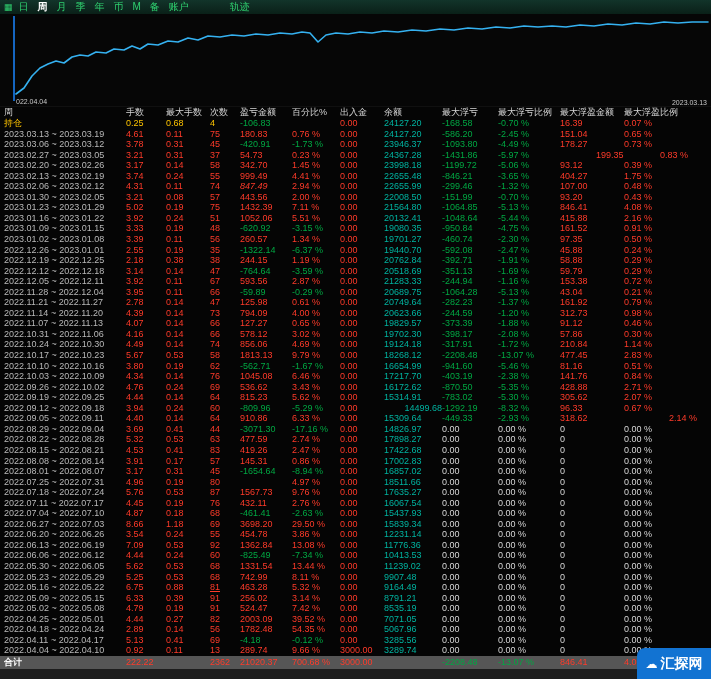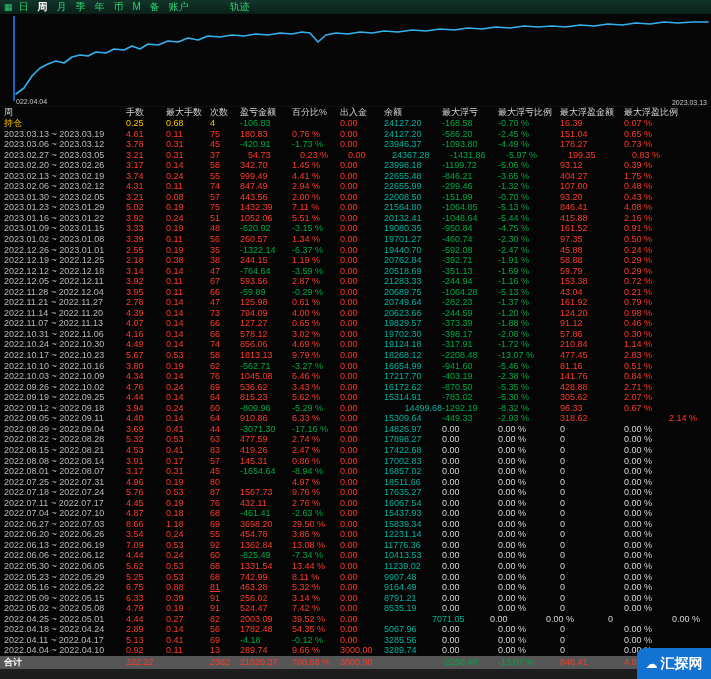--- a/index.html
+++ b/index.html
@@ -128,27 +128,27 @@
         <span class="cell green" style="width: 56px;">-1093.80</span>
         <span class="cell green" style="width: 62px;">-4.49 %</span>
         <span class="cell red" style="width: 64px;">178.27</span>
         <span class="cell red" style="width: 52px;">0.73 %</span>
       </div>
       <div class="trow">
         <span class="cell date" style="width: 122px;">2023.02.27 ~ 2023.03.05</span>
         <span class="cell red" style="width: 40px;">3.21</span>
         <span class="cell red" style="width: 44px;">0.31</span>
         <span class="cell red" style="width: 30px;">37</span>
-        <span class="cell red" style="width: 52px; margin-left: 8px;">54.73</span>
+        <span class="cell red" style="width: 52px;">54.73</span>
         <span class="cell red" style="width: 48px;">0.23 %</span>
         <span class="cell red" style="width: 44px;">0.00</span>
         <span class="cell teal" style="width: 58px;">24367.28</span>
         <span class="cell green" style="width: 56px;">-1431.86</span>
         <span class="cell green" style="width: 62px;">-5.97 %</span>
-        <span class="cell red" style="width: 64px;">199.35</span>
+        <span class="cell red" style="width: 64px; margin-left: 36px;">199.35</span>
         <span class="cell red" style="width: 52px;">0.83 %</span>
       </div>
       <div class="trow">
         <span class="cell date" style="width: 122px;">2023.02.20 ~ 2023.02.26</span>
         <span class="cell red" style="width: 40px;">3.17</span>
         <span class="cell red" style="width: 44px;">0.14</span>
         <span class="cell red" style="width: 30px;">58</span>
         <span class="cell red" style="width: 52px;">342.70</span>
         <span class="cell red" style="width: 48px;">1.45 %</span>
         <span class="cell red" style="width: 44px;">0.00</span>
@@ -170,21 +170,21 @@
         <span class="cell green" style="width: 56px;">-846.21</span>
         <span class="cell green" style="width: 62px;">-3.65 %</span>
         <span class="cell red" style="width: 64px;">404.27</span>
         <span class="cell red" style="width: 52px;">1.75 %</span>
       </div>
       <div class="trow">
         <span class="cell date" style="width: 122px;">2023.02.06 ~ 2023.02.12</span>
         <span class="cell red" style="width: 40px;">4.31</span>
         <span class="cell red" style="width: 44px;">0.11</span>
         <span class="cell red" style="width: 30px;">74</span>
-        <span class="cell red" style="width: 52px;">847.49</span>
+        <span class="cell red" style="width: 52px; font-style: italic;">847.49</span>
         <span class="cell red" style="width: 48px;">2.94 %</span>
         <span class="cell red" style="width: 44px;">0.00</span>
         <span class="cell teal" style="width: 58px;">22655.99</span>
         <span class="cell green" style="width: 56px;">-299.46</span>
         <span class="cell green" style="width: 62px;">-1.32 %</span>
         <span class="cell red" style="width: 64px;">107.00</span>
         <span class="cell red" style="width: 52px;">0.48 %</span>
       </div>
       <div class="trow">
         <span class="cell date" style="width: 122px;">2023.01.30 ~ 2023.02.05</span>
@@ -344,21 +344,21 @@
         <span class="cell date" style="width: 122px;">2022.11.14 ~ 2022.11.20</span>
         <span class="cell red" style="width: 40px;">4.39</span>
         <span class="cell red" style="width: 44px;">0.14</span>
         <span class="cell red" style="width: 30px;">73</span>
         <span class="cell red" style="width: 52px;">794.09</span>
         <span class="cell red" style="width: 48px;">4.00 %</span>
         <span class="cell red" style="width: 44px;">0.00</span>
         <span class="cell teal" style="width: 58px;">20623.66</span>
         <span class="cell green" style="width: 56px;">-244.59</span>
         <span class="cell green" style="width: 62px;">-1.20 %</span>
-        <span class="cell red" style="width: 64px;">124.20</span>
+        <span class="cell red" style="width: 64px;">312.73</span>
         <span class="cell red" style="width: 52px;">0.98 %</span>
       </div>
       <div class="trow">
         <span class="cell date" style="width: 122px;">2022.11.07 ~ 2022.11.13</span>
         <span class="cell red" style="width: 40px;">4.07</span>
         <span class="cell red" style="width: 44px;">0.14</span>
         <span class="cell red" style="width: 30px;">66</span>
         <span class="cell red" style="width: 52px;">127.27</span>
         <span class="cell red" style="width: 48px;">0.65 %</span>
         <span class="cell red" style="width: 44px;">0.00</span>
@@ -409,21 +409,21 @@
         <span class="cell green" style="width: 62px;">-13.07 %</span>
         <span class="cell red" style="width: 64px;">477.45</span>
         <span class="cell red" style="width: 52px;">2.83 %</span>
       </div>
       <div class="trow">
         <span class="cell date" style="width: 122px;">2022.10.10 ~ 2022.10.16</span>
         <span class="cell red" style="width: 40px;">3.80</span>
         <span class="cell red" style="width: 44px;">0.19</span>
         <span class="cell red" style="width: 30px;">62</span>
         <span class="cell green" style="width: 52px;">-562.71</span>
-        <span class="cell green" style="width: 48px;">-3.27 %</span>
+        <span class="cell green" style="width: 48px;">-1.67 %</span>
         <span class="cell red" style="width: 44px;">0.00</span>
         <span class="cell teal" style="width: 58px;">16654.99</span>
         <span class="cell green" style="width: 56px;">-941.60</span>
         <span class="cell green" style="width: 62px;">-5.46 %</span>
         <span class="cell red" style="width: 64px;">81.16</span>
         <span class="cell red" style="width: 52px;">0.51 %</span>
       </div>
       <div class="trow">
         <span class="cell date" style="width: 122px;">2022.10.03 ~ 2022.10.09</span>
         <span class="cell red" style="width: 40px;">4.34</span>
@@ -747,21 +747,21 @@
         <span class="cell zero" style="width: 52px;">0.00 %</span>
       </div>
       <div class="trow">
         <span class="cell date" style="width: 122px;">2022.04.25 ~ 2022.05.01</span>
         <span class="cell red" style="width: 40px;">4.44</span>
         <span class="cell red" style="width: 44px;">0.27</span>
         <span class="cell red" style="width: 30px;">82</span>
         <span class="cell red" style="width: 52px;">2003.09</span>
         <span class="cell red" style="width: 48px;">39.52 %</span>
         <span class="cell red" style="width: 44px;">0.00</span>
-        <span class="cell teal" style="width: 58px; margin-left: 48px;">7071.05</span>
+        <span class="cell teal" style="width: 58px;">7071.05</span>
         <span class="cell zero" style="width: 56px;">0.00</span>
         <span class="cell zero" style="width: 62px;">0.00 %</span>
         <span class="cell zero" style="width: 64px;">0</span>
         <span class="cell zero" style="width: 52px;">0.00 %</span>
       </div>
       <div class="trow">
         <span class="cell date" style="width: 122px;">2022.04.18 ~ 2022.04.24</span>
         <span class="cell red" style="width: 40px;">2.89</span>
         <span class="cell red" style="width: 44px;">0.14</span>
         <span class="cell red" style="width: 30px;">56</span>
@@ -801,21 +801,21 @@
         <span class="cell zero" style="width: 62px;">0.00 %</span>
         <span class="cell zero" style="width: 64px;">0</span>
         <span class="cell zero" style="width: 52px;">0.00 %</span>
       </div>
     </div>
 
   <div class="total" id="total-row">
       <span class="cell white" style="width: 122px; font-weight: bold;">合计</span>
       <span class="cell red" style="width: 40px;">222.22</span>
       <span class="cell " style="width: 44px;"></span>
-      <span class="cell red" style="width: 30px; font-style: italic;">2362</span>
+      <span class="cell red" style="width: 30px;">2362</span>
       <span class="cell red" style="width: 52px;">21020.37</span>
       <span class="cell red" style="width: 48px;">700.68 %</span>
       <span class="cell red" style="width: 44px;">3000.00</span>
       <span class="cell " style="width: 58px;"></span>
       <span class="cell green" style="width: 56px;">-2208.48</span>
       <span class="cell green" style="width: 62px;">-13.07 %</span>
       <span class="cell red" style="width: 64px;">846.41</span>
       <span class="cell red" style="width: 52px;">4.08 %</span>
     </div>
 

